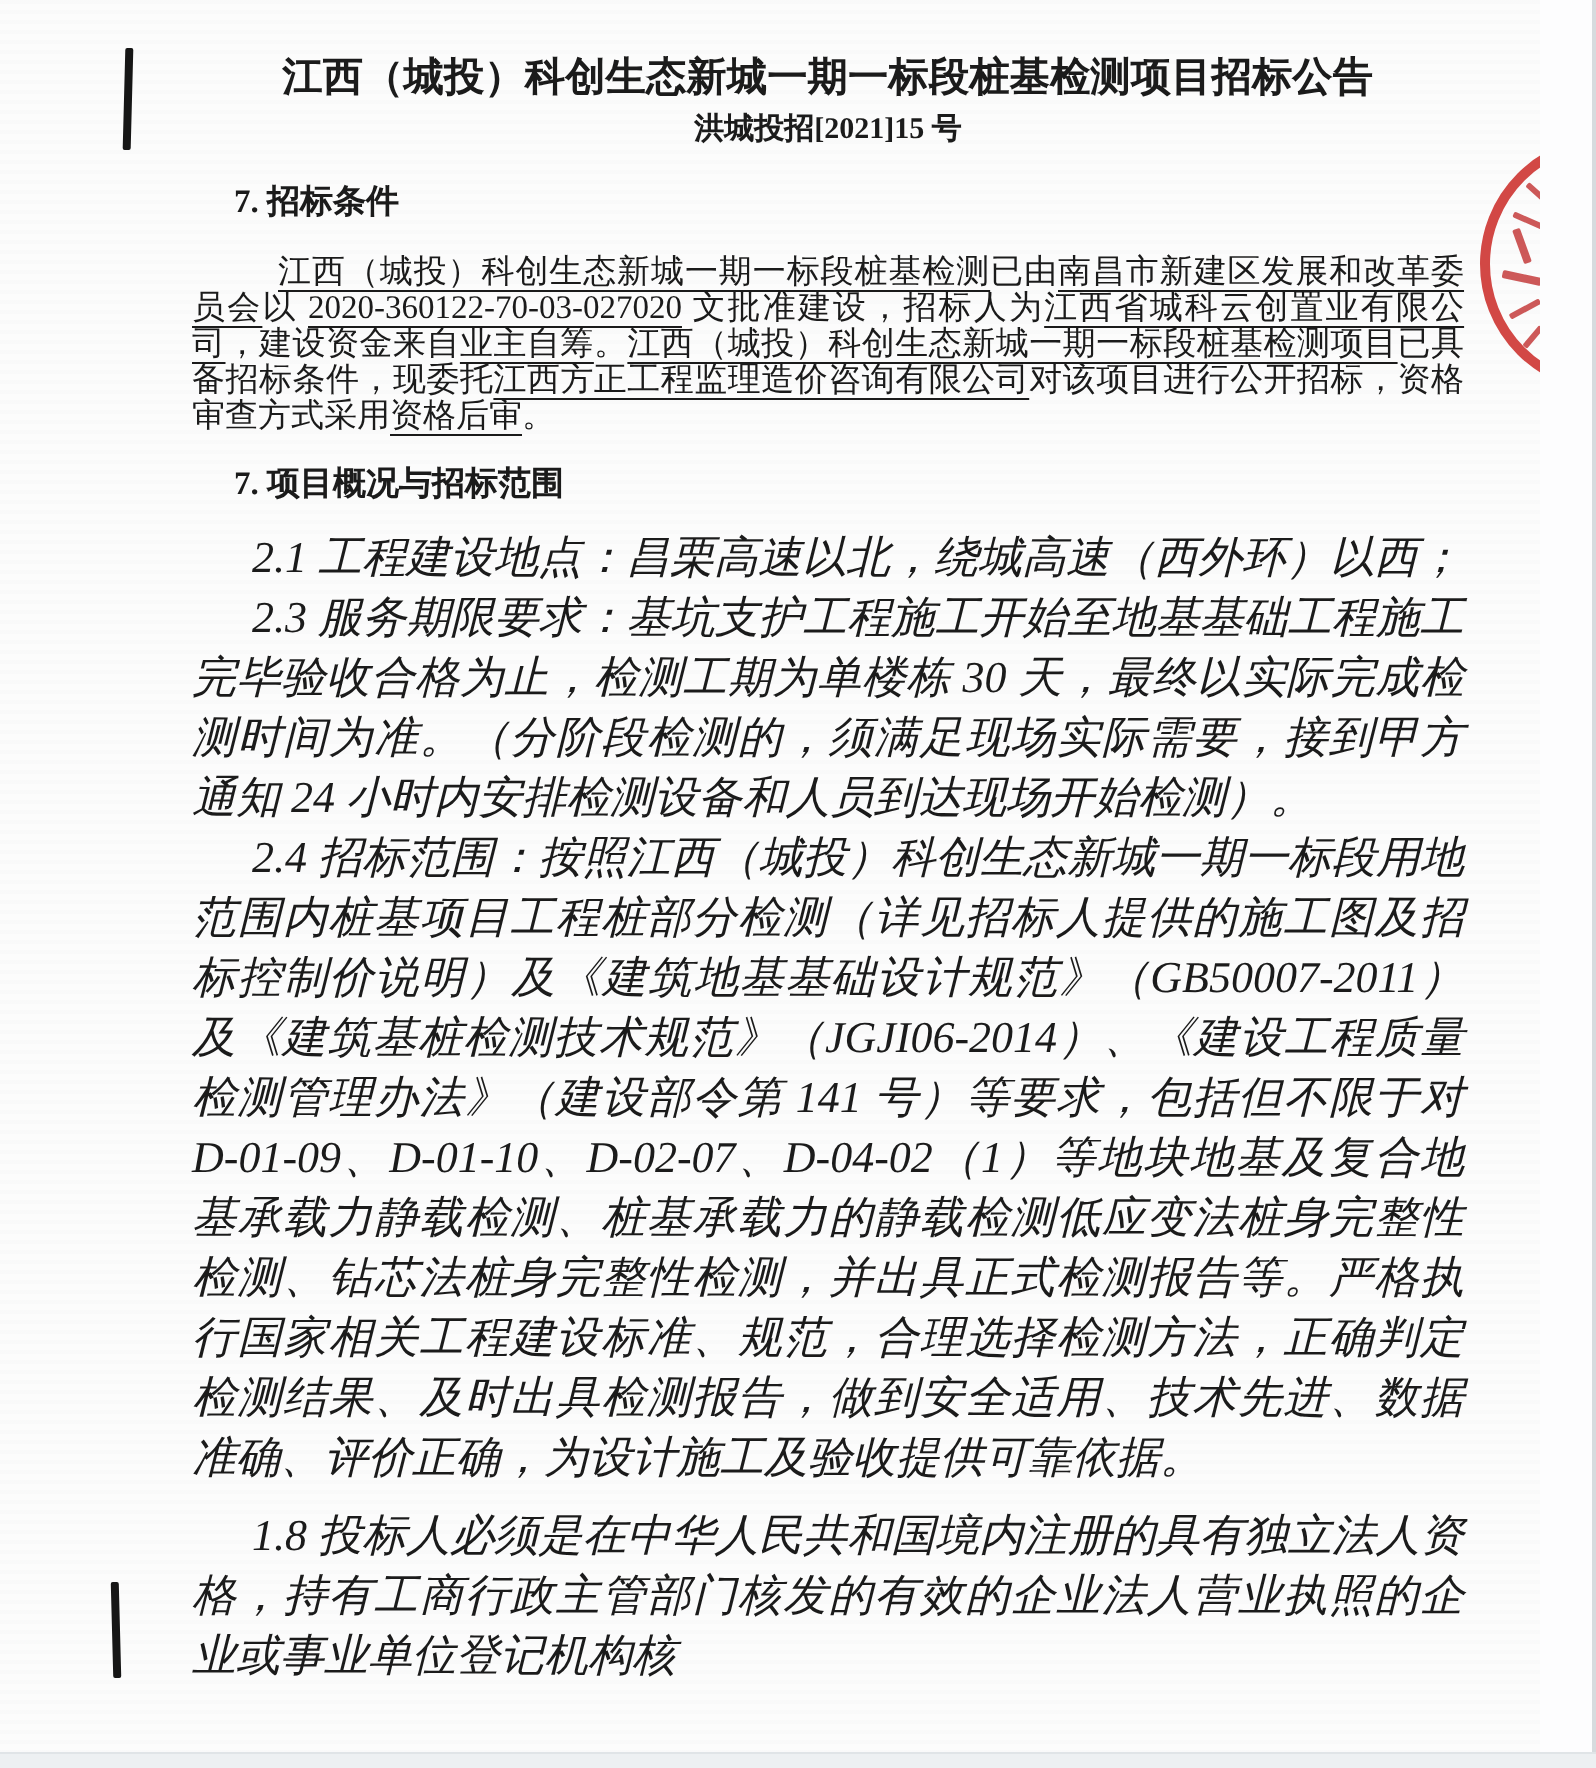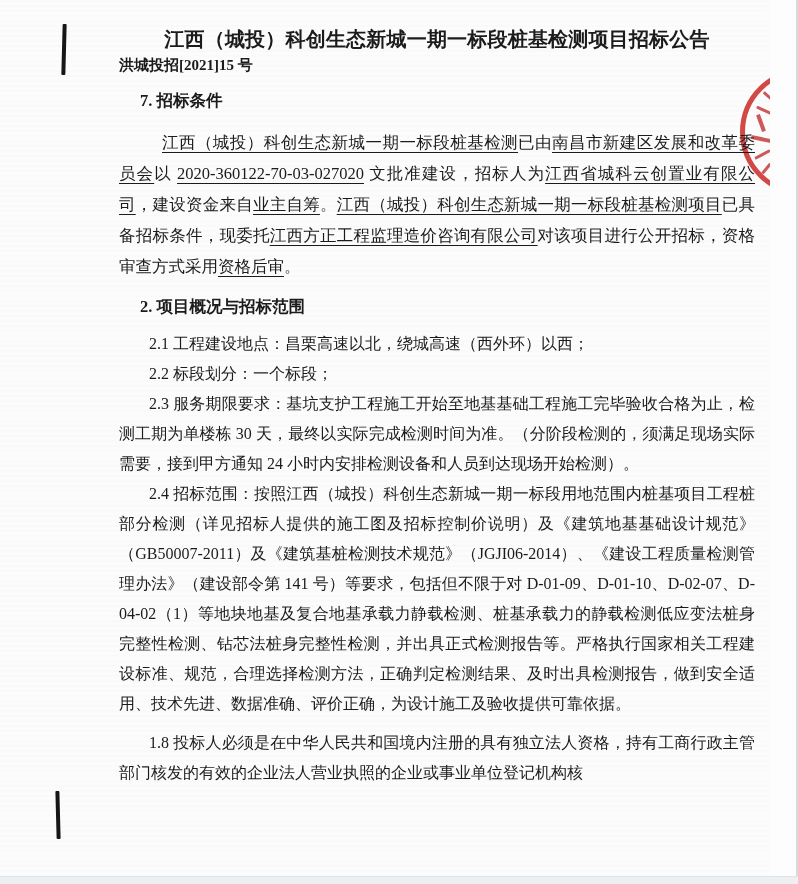--- a/index.html
+++ b/index.html
@@ -31,32 +31,32 @@
     border:5px solid #cc2f2b; border-radius:50%; opacity:0.88; box-sizing:border-box; }
   .stamp-m { position:absolute; background:#c23434; opacity:0.82; border-radius:1px; }
   .sm1 { left:26px; top:32px; width:13px; height:3px; transform:rotate(42deg); }
   .sm2 { left:20px; top:46px; width:17px; height:3px; transform:rotate(24deg); }
   .sm3 { left:16px; top:58px; width:18px; height:4px; transform:rotate(70deg); }
   .sm4 { left:15px; top:74px; width:20px; height:4px; transform:rotate(12deg); }
   .sm5 { left:18px; top:90px; width:17px; height:3px; transform:rotate(-28deg); }
   .sm6 { left:24px; top:104px; width:13px; height:3px; transform:rotate(-50deg); }
 
   
-  .content { position:absolute; left:119px; top:26px; width:636px; }
+  .content { position:absolute; left:96px; top:26px; width:636px; }
 
   .doc-title { margin:0; font-size:20px; line-height:26px; font-weight:700;
     text-align:center; letter-spacing:0.2px; }
-  .doc-number { margin:2px 0 0; font-size:15px; line-height:22px; font-weight:700; }
+  .doc-number { margin:2px 0 0; font-size:15px; line-height:22px; font-weight:700; text-align:center; }
 
   .sec-heading { margin:12px 0 0; padding-left:21px; font-size:16.5px; line-height:26px; font-weight:700; }
 
-  .p-main { margin:13px 0 0; font-size:16.5px; line-height:31px;
+  .p-main { margin:13px 0 0; font-size:16.5px; line-height:18px;
     text-align:justify; text-indent:43px; }
 
-  .items { margin:9px 0 0; font-size:16px; line-height:30px; text-align:justify; }
+  .items { margin:9px 0 0; font-size:22px; line-height:30px; text-align:justify;font-style:italic; }
   .item { margin:0; text-indent:30px; }
 
   .u { text-decoration:underline; text-underline-offset:4px; text-decoration-thickness:1px; }
 </style>
 </head>
 <body>
 
 <div class="page">
 
   <div class="mark mark-top"></div>
@@ -79,25 +79,24 @@
   <div class="content">
 
     <h1 class="doc-title">江西（城投）科创生态新城一期一标段桩基检测项目招标公告</h1>
 
     <div class="doc-number">洪城投招[2021]15 号</div>
 
     <h2 class="sec-heading">7.  招标条件</h2>
 
     <p class="p-main"><span class="u">江西（城投）科创生态新城一期一标段桩基检测</span><span>已由</span><span class="u">南昌市新建区发展和改革委员会</span><span>以 </span><span class="u">2020-360122-70-03-027020</span><span> 文批准建设，招标人为</span><span class="u">江西省城科云创置业有限公司</span><span>，建设资金来自</span><span class="u">业主自筹</span><span>。</span><span class="u">江西（城投）科创生态新城一期一标段桩基检测项目</span><span>已具备招标条件，现委托</span><span class="u">江西方正工程监理造价咨询有限公司</span><span>对该项目进行公开招标，资格审查方式采用</span><span class="u">资格后审</span><span>。</span></p>
 
-    <h2 class="sec-heading">2.  项目概况与招标范围</h2>
+    <h2 class="sec-heading">7.  项目概况与招标范围</h2>
 
     <div class="items">
       <p class="item">2.1 工程建设地点：昌栗高速以北，绕城高速（西外环）以西；</p>
-      <p class="item">2.2 标段划分：一个标段；</p>
       <p class="item">2.3 服务期限要求：基坑支护工程施工开始至地基基础工程施工完毕验收合格为止，检测工期为单楼栋 30 天，最终以实际完成检测时间为准。（分阶段检测的，须满足现场实际需要，接到甲方通知 24 小时内安排检测设备和人员到达现场开始检测）。</p>
       <p class="item">2.4 招标范围：按照江西（城投）科创生态新城一期一标段用地范围内桩基项目工程桩部分检测（详见招标人提供的施工图及招标控制价说明）及《建筑地基基础设计规范》（GB50007-2011）及《建筑基桩检测技术规范》（JGJI06-2014）、《建设工程质量检测管理办法》（建设部令第 141 号）等要求，包括但不限于对 D-01-09、D-01-10、D-02-07、D-04-02（1）等地块地基及复合地基承载力静载检测、桩基承载力的静载检测低应变法桩身完整性检测、钻芯法桩身完整性检测，并出具正式检测报告等。严格执行国家相关工程建设标准、规范，合理选择检测方法，正确判定检测结果、及时出具检测报告，做到安全适用、技术先进、数据准确、评价正确，为设计施工及验收提供可靠依据。</p>
     </div>
 
 
     <div class="items">
       <p class="item">1.8 投标人必须是在中华人民共和国境内注册的具有独立法人资格，持有工商行政主管部门核发的有效的企业法人营业执照的企业或事业单位登记机构核</p>
     </div>
 
   </div>

